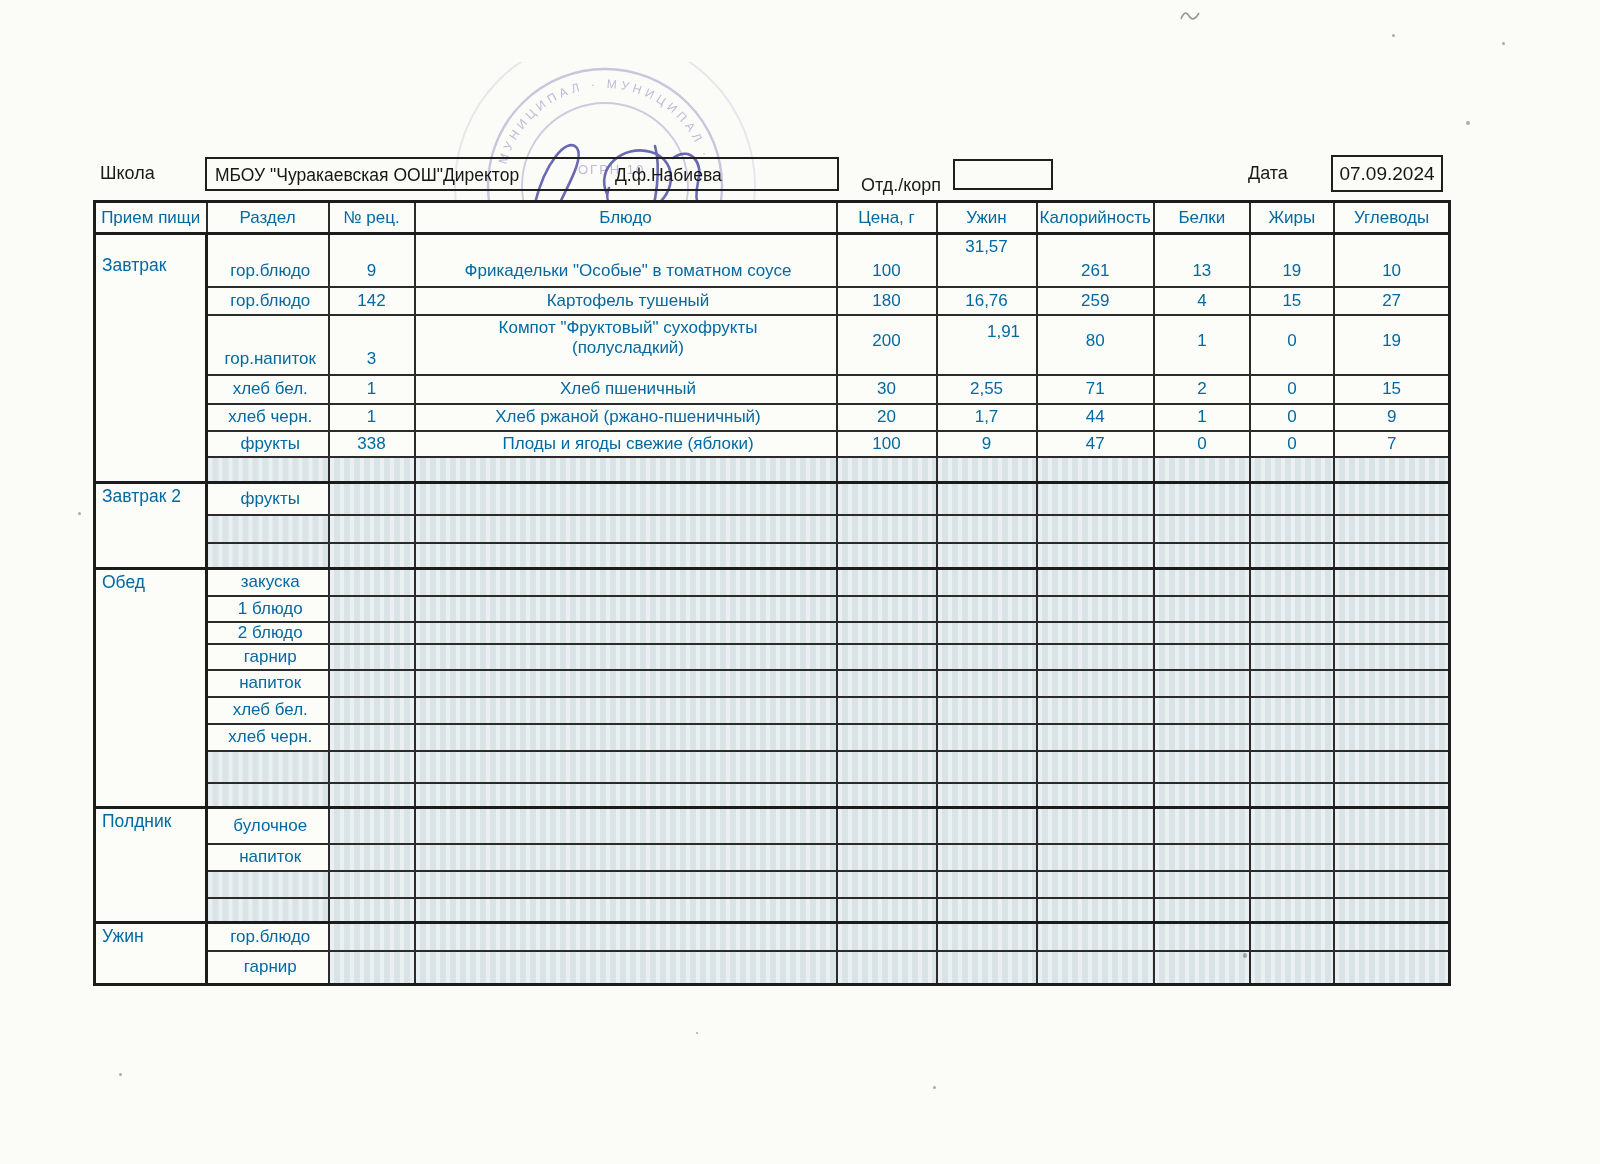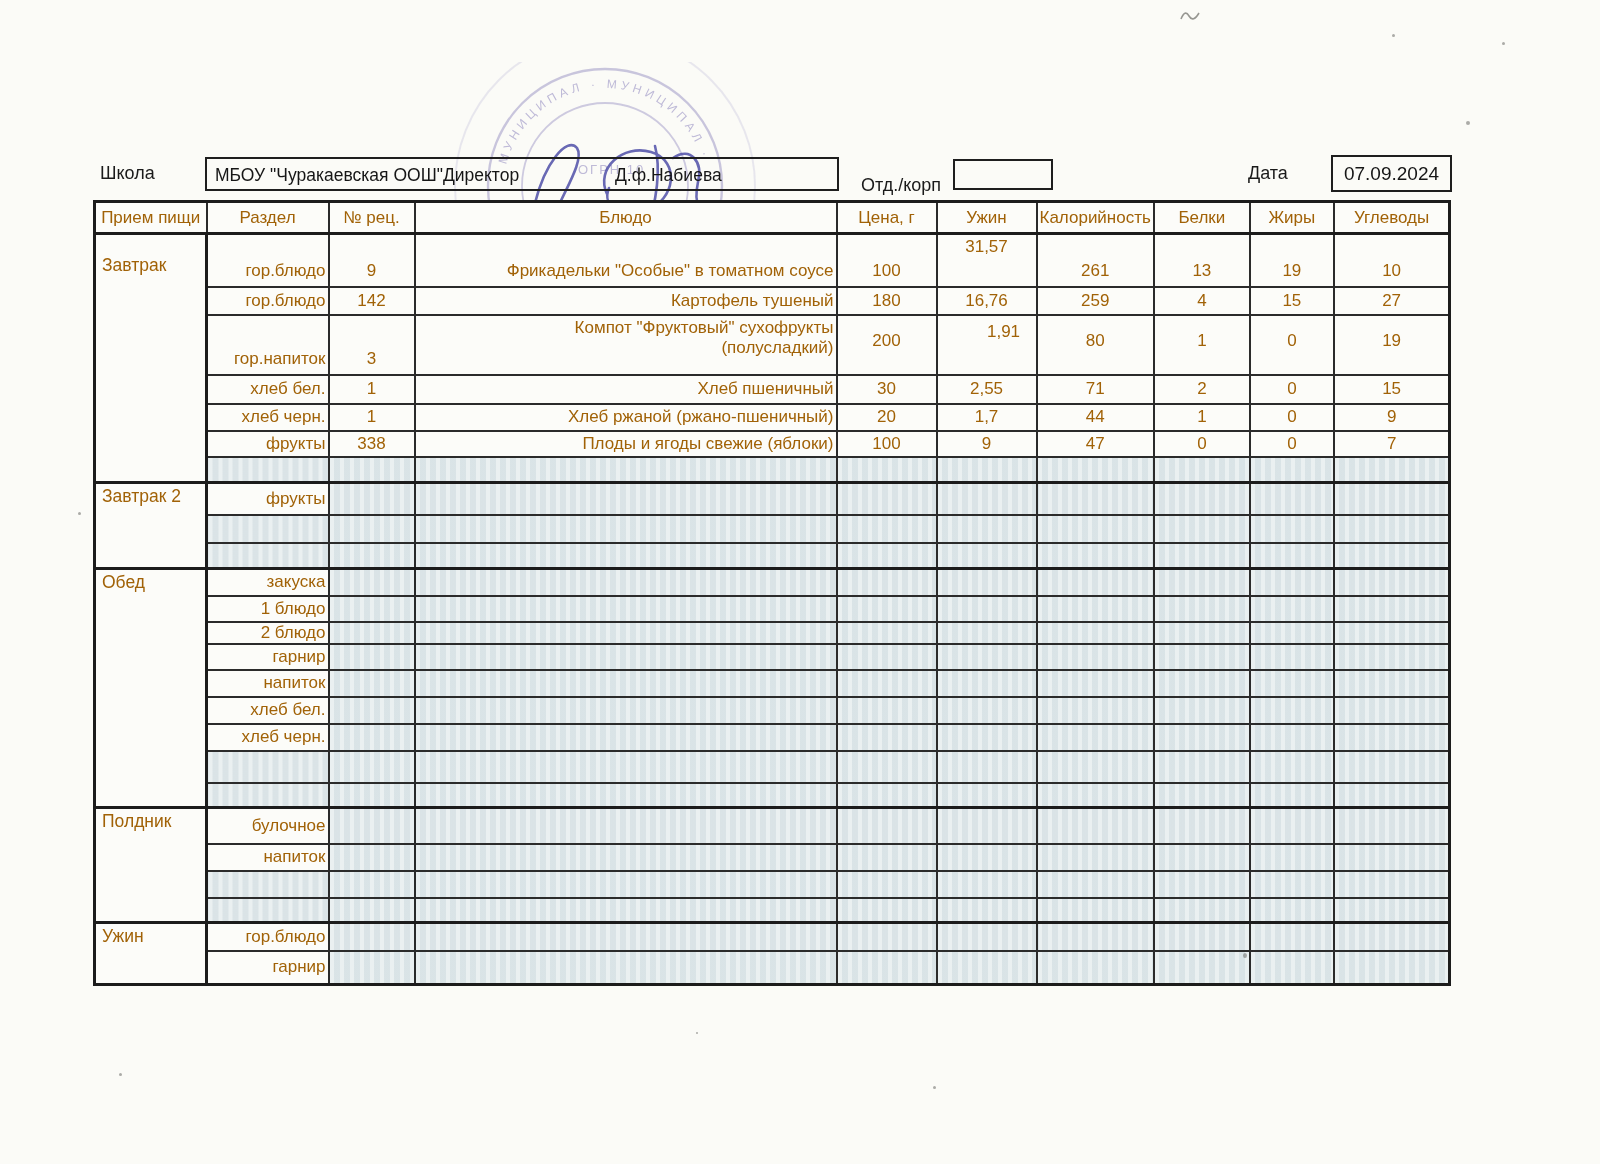--- a/index.html
+++ b/index.html
@@ -15,49 +15,49 @@
     position:absolute; left:205px; top:157px; width:634px; height:34px;
     border:2px solid #1e1e1e; background:transparent; font-size:17.5px;
   }
   .school-box .sv { position:absolute; left:8px; top:6px; white-space:nowrap; }
   .school-box .dn { position:absolute; left:408px; top:6px; white-space:nowrap; }
   .dept-box {
     position:absolute; left:953px; top:159px; width:100px; height:31px;
     border:2px solid #1e1e1e;
   }
   .date-box {
-    position:absolute; left:1331px; top:155px; width:121px; height:37px;
+    position:absolute; left:1331px; top:155px; width:112px; height:37px;
     border:2px solid #1e1e1e; font-size:19px;
     display:flex; align-items:center; justify-content:center;
   }
   
   table.menu {
     position:absolute; left:93px; top:200px;
     border-collapse:collapse; table-layout:fixed;
-    border:3px solid #1c1c1c; font-size:17px; color:#a16207;
+    border:3px solid #1c1c1c; font-size:17px; color:#0369a1;
   }
   .menu th, .menu td {
     border:2px solid #2b2b2b; overflow:hidden; white-space:nowrap;
     padding:0 2px;
   }
   .menu thead th {
     height:32px; font-weight:400; text-align:center;
     border-bottom:3px solid #1c1c1c; background:#fcfcf9;
   }
   .menu tbody { border-top:3px solid #1c1c1c; }
   td.filled { background:#fcfcf9; }
   td.blank {
     background:#e1e9eb;
     background-image:repeating-linear-gradient(90deg, rgba(255,255,255,.30) 0 4px, rgba(186,203,209,.18) 4px 10px);
   }
   td.meal-cell {
     background:#fcfcf9; vertical-align:top; text-align:left;
     padding-left:6px; border-right:3px solid #1c1c1c; font-size:17.5px;
   }
-  td.c-razdel, td.c-dish { text-align:right; padding-left:7px; }
+  td.c-razdel, td.c-dish { text-align:center; padding-left:7px; }
   td.c-rec, td.c-out, td.c-price, td.c-kcal, td.c-prot, td.c-fat, td.c-carb { text-align:center; }
   td.vt { vertical-align:top; padding-top:2px; }
   td.vb { vertical-align:bottom; padding-bottom:5px; }
   td.pt6 { padding-top:6px;padding-left:36px; }
   td.pb12 { padding-bottom:23px; }
   
   .stamp { position:absolute; left:440px; top:62px; pointer-events:none; }
   .sig   { position:absolute; left:505px; top:118px; pointer-events:none; }
   
   .speck { position:absolute; background:#6a6a66; border-radius:50%; opacity:.55; }

